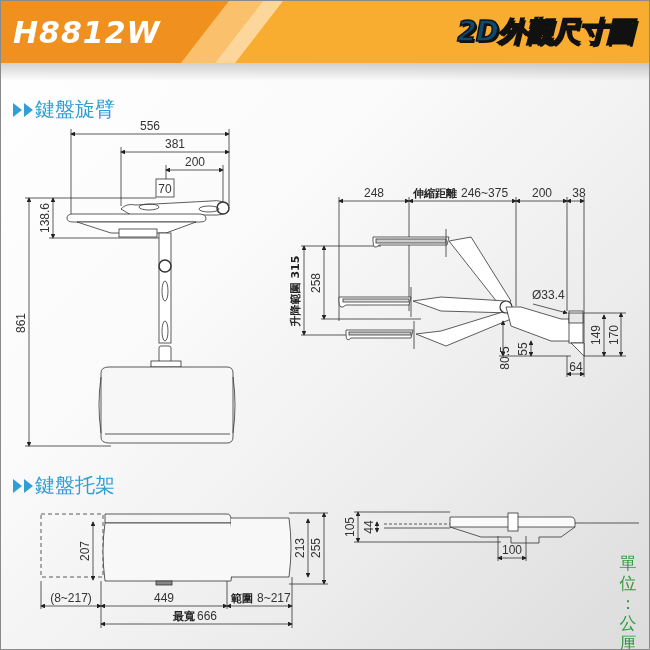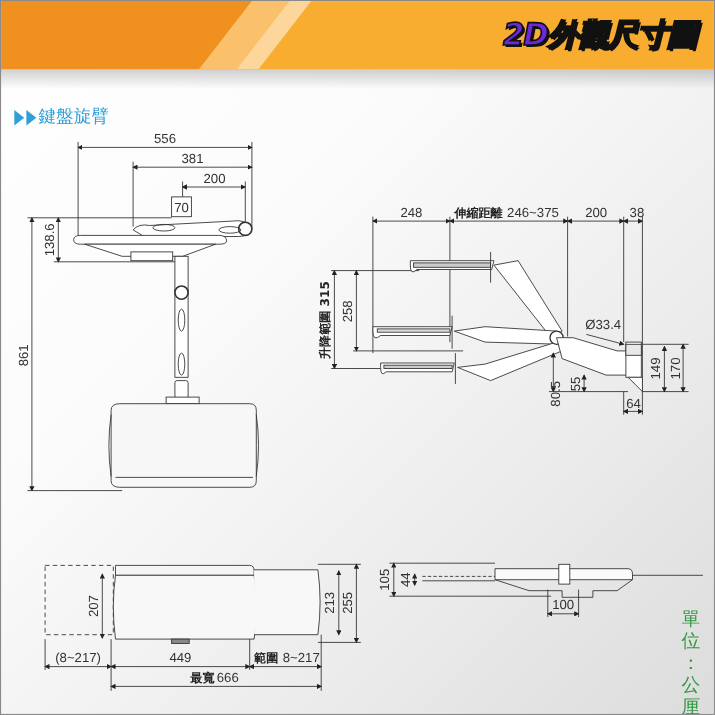--- a/index.html
+++ b/index.html
@@ -7,50 +7,56 @@
   .page{position:relative;width:648px;height:648px;border:1px solid #8a8a8a;
     background:linear-gradient(135deg,#ffffff 0%,#fbfbfb 35%,#ececec 70%,#dcdcdc 100%);overflow:hidden;}
   .banner{position:absolute;left:0;top:0;width:648px;height:62px;background:#f8ad31;}
   .banner-shadow{position:absolute;left:0;top:62px;width:648px;height:18px;
     background:linear-gradient(to bottom,rgba(0,0,0,0.18),rgba(0,0,0,0));}
   .banner svg{position:absolute;left:0;top:0;}
   .model{position:absolute;left:12px;top:14px;font-family:"DejaVu Sans",sans-serif;font-weight:bold;font-style:italic;
     font-size:30px;color:#ffffff;letter-spacing:1px;}
   .title2d{position:absolute;right:16px;top:12px;font-family:"DejaVu Sans",sans-serif;font-weight:bold;font-style:italic;font-size:28px;
     letter-spacing:-1px;}
-  .t-green{color:#6d28d9;-webkit-text-stroke:1.5px #111;text-shadow:2px 2px 0 #111;}
+  .t-green{color:#0c4a6e;-webkit-text-stroke:1.5px #111;text-shadow:2px 2px 0 #111;}
   .t-white{color:#4c1d95;-webkit-text-stroke:1.5px #111;text-shadow:2px 2px 0 #111;}
-  .section-title{position:absolute;font-size:16px;color:#2f9fd6;display:flex;align-items:center;gap:2px;}
+  .section-title{position:absolute;font-size:20px;color:#2f9fd6;display:flex;align-items:center;gap:2px;}
   .tri{display:inline-block;width:0;height:0;border-top:7px solid transparent;border-bottom:7px solid transparent;border-left:9px solid #2f9fd6;}
   svg.drawing{position:absolute;left:0;top:0;}
   .dim{font-family:"Liberation Sans",sans-serif;font-size:12px;fill:#333;}
   .dimb{font-family:"DejaVu Sans",sans-serif;font-size:11px;font-weight:bold;fill:#222;}
   .unit{position:absolute;right:12px;top:552px;width:18px;font-family:"DejaVu Serif",serif;font-size:17px;color:#2f9a3e;line-height:20px;text-align:center;}
 </style>
 </head>
 <body>
 
 <div class="page">
 
   <div class="banner">
     <svg width="648" height="62">
       <polygon points="0,0 228,0 180,62 0,62" fill="#f0901f"></polygon>
       <polygon points="228,0 262,0 214,62 180,62" fill="#fbc06b"></polygon>
       <polygon points="262,0 282,0 234,62 214,62" fill="#fcd69a"></polygon>
     </svg>
+    <div class="model">H8812W</div>
     <div class="title2d">
       <span class="t-green">2D外觀</span><span class="t-white">尺寸圖</span>
     </div>
   </div>
   <div class="banner-shadow"></div>
 
   <div class="section-title" style="left:12px;top:95px;">
     <span class="tri"></span>
       <span class="tri"></span>
     <span>鍵盤旋臂</span>
+  </div>
+  <div class="section-title" style="left:12px;top:471px;">
+    <span class="tri"></span>
+      <span class="tri"></span>
+    <span>鍵盤托架</span>
   </div>
 
   <svg class="drawing" width="648" height="648">
     <defs>
       <marker id="ar" markerWidth="6" markerHeight="6" refX="5" refY="3" orient="auto">
           <path d="M0,0 L6,3 L0,6 z" fill="#222"></path>
         </marker>
       <marker id="al" markerWidth="6" markerHeight="6" refX="1" refY="3" orient="auto">
           <path d="M6,0 L0,3 L6,6 z" fill="#222"></path>
         </marker>

